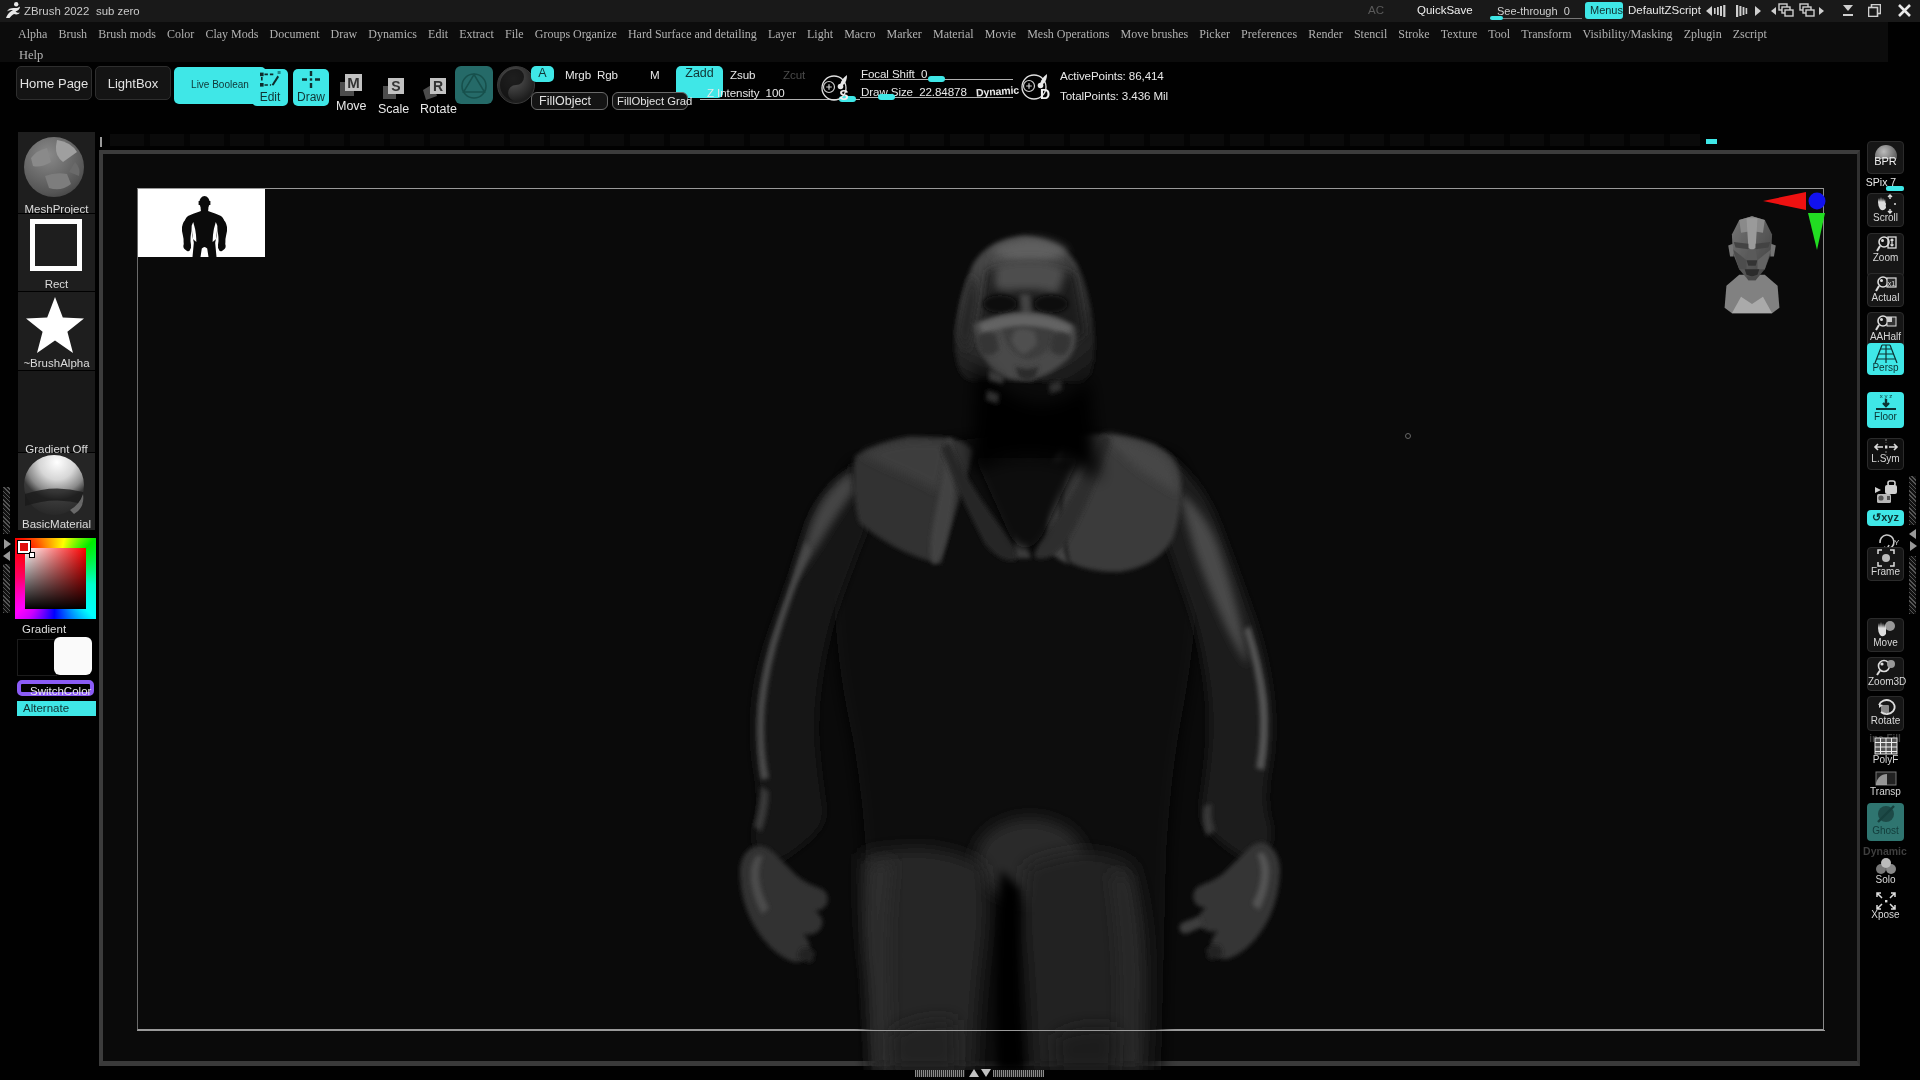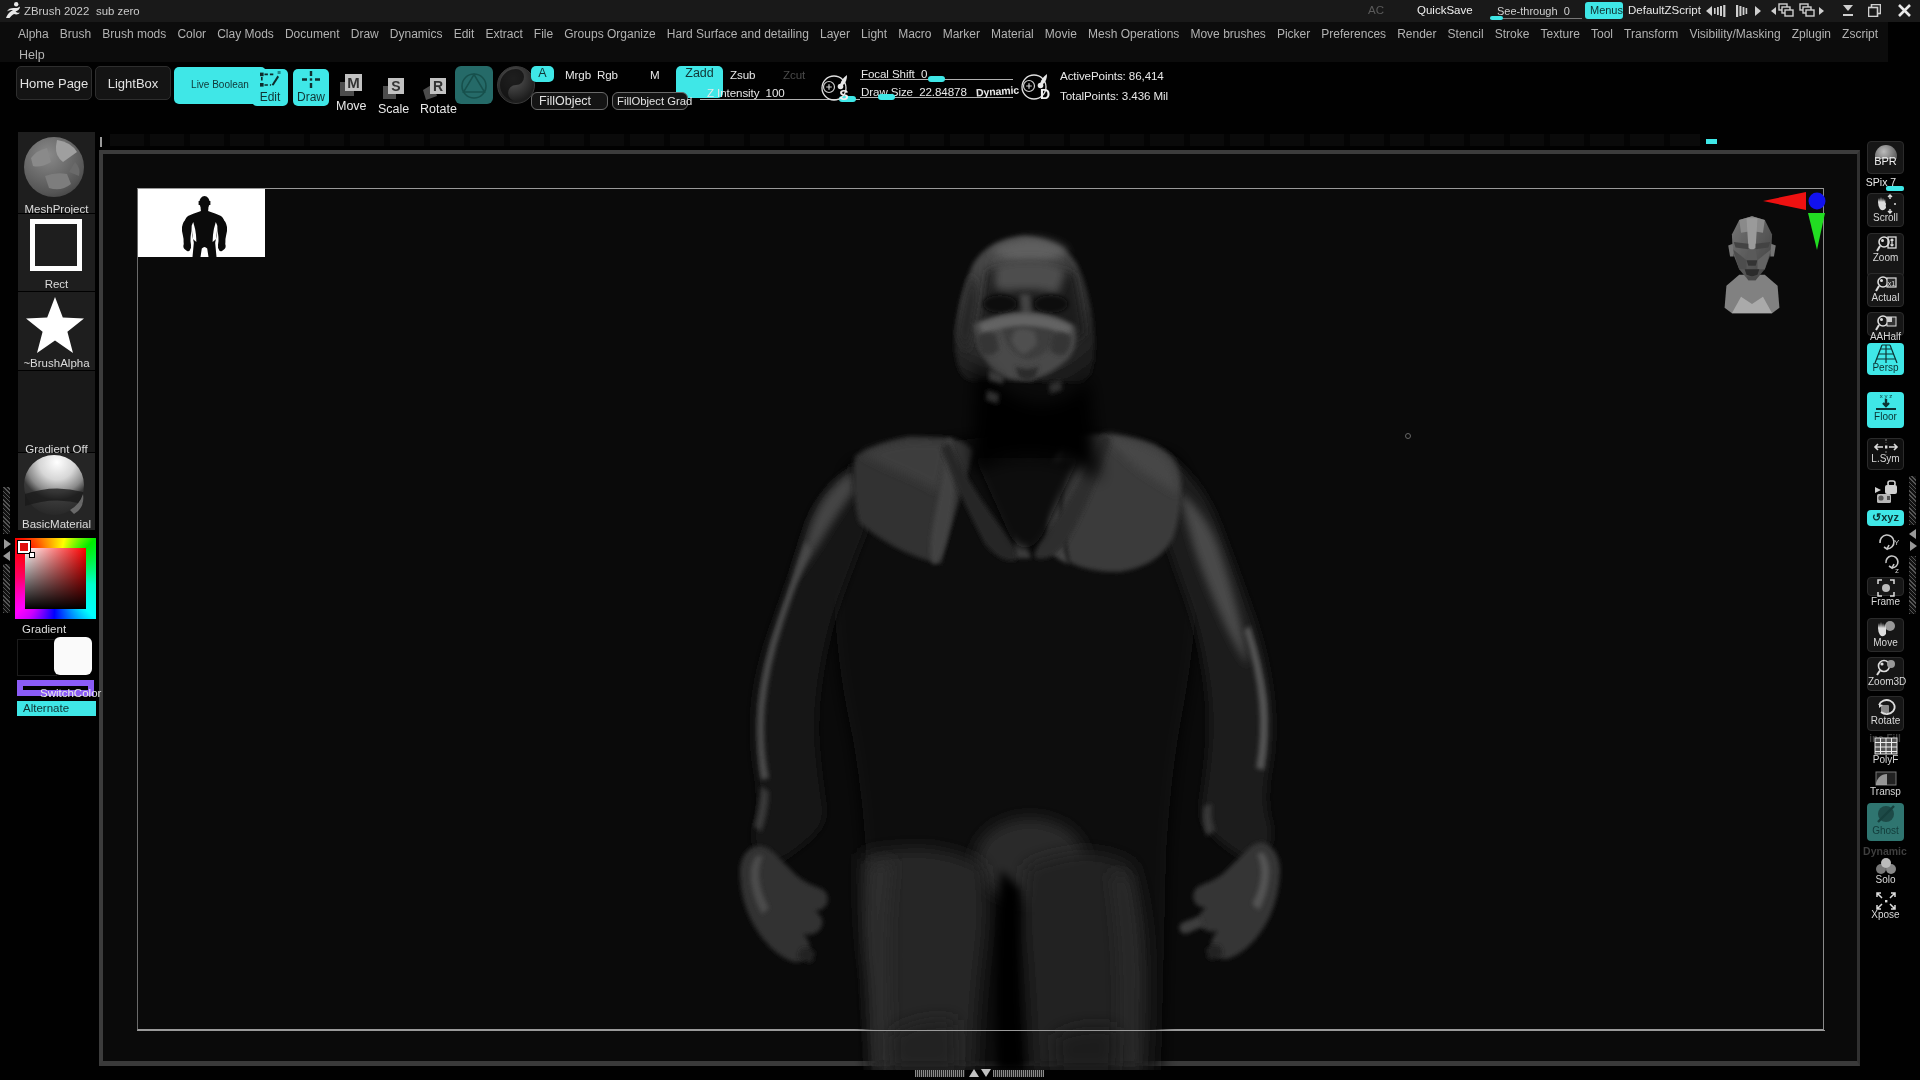--- a/index.html
+++ b/index.html
@@ -7,21 +7,21 @@
     font-family:"Liberation Sans", sans-serif; }
   .abs { position:absolute; }
   #stage { position:relative; width:1920px; height:1080px; background:#010101; }
 
   
   #titlebar { position:absolute; left:0; top:0; width:1920px; height:22px;
     background:#191919; color:#c9c9c9; font-size:11.5px; }
   #titlebar .t { position:absolute; top:4px; white-space:nowrap; }
 
   
-  #menubar { position:absolute; left:0; top:22px; width:1888px; height:40px; background:#0c0c0c; }
+  #menubar { position:absolute; left:0; top:22px; width:1888px; height:40px; background:#0c0c0c;font-family:Liberation Serif, serif; }
   #menurow1 { position:absolute; left:18px; top:5px; color:#b2b2b2; font-size:12px; white-space:nowrap; }
   #menurow1 span { margin-right:11.1px; }
   #menurow2 { position:absolute; left:19px; top:26px; color:#b4b4b4; font-size:12.5px; }
 
   
   .btn-dark { position:absolute; background:#141414; border:1px solid #2e2e2e; border-radius:5px;
     color:#e2e2e2; font-size:13px; text-align:center; }
   .btn-cyan { position:absolute; background:#3fe7e7; border-radius:5px; color:#103535;
     font-size:13px; text-align:center; }
   .lbl { position:absolute; color:#e8e8e8; font-size:11.6px; letter-spacing:-0.1px; text-align:center; }
@@ -435,21 +435,21 @@
     <div class="abs" style="left:15px;top:538px;width:81px;height:81px;background:conic-gradient(from 315deg at 50% 50%, #ff0000, #ff8800 8%, #ffff00 16%, #00ee00 25%, #00ffcc 40%, #00ffff 50%, #0000ff 63%, #cc00ff 72%, #ff00ff 76%, #ff0066 88%, #ff0000)"></div>
     <div class="abs" style="left:25px;top:548px;width:61px;height:61px;background:
       linear-gradient(to bottom, rgba(0,0,0,0) 0%, #000 100%),
       linear-gradient(to right, #fff 0%, #f00 100%)"></div>
     <div class="abs" style="left:18px;top:541px;width:12px;height:12px;background:#e01010;border:2px solid #fff;box-shadow:0 0 0 1px #000"></div>
     <div class="abs" style="left:29px;top:552px;width:6px;height:6px;background:#fff;border:1px solid #000"></div>
     <div class="shelf-label" style="top:623px;text-align:left;padding-left:4px">Gradient</div>
 
     <div class="abs" style="left:17px;top:639px;width:40px;height:37px;background:#000;border:1px solid #1c1c1c"></div>
     <div class="abs" style="left:54px;top:637px;width:38px;height:38px;background:#fafafa;border-radius:6px"></div>
-    <div class="abs" style="left:17px;top:680px;width:77px;height:16px;border:6px solid #8b5cf6;border-radius:0;color:#e8e8e8;font-size:11.5px;line-height:14px;padding-left:17px">SwitchColor</div>
+    <div class="abs" style="left:17px;top:680px;width:77px;height:16px;border:4px solid #8b5cf6;border-radius:5px;color:#e8e8e8;font-size:11.5px;line-height:14px;padding-left:9px">SwitchColor</div>
     <div class="abs" style="left:17px;top:701px;width:79px;height:15px;background:#3fe7e7;color:#103030;font-size:11.5px;line-height:15px;padding-left:6px">Alternate</div>
   </div>
 
   <div id="rightshelf">
 
     <div class="abs" style="left:1909px;top:476px;width:7px;height:49px;background:repeating-linear-gradient(45deg,#555 0 1px,#111 1px 3px)"></div>
     <svg class="abs" style="left:1908px;top:528px" width="10" height="24" viewBox="0 0 10 24">
       <polygon points="8,1 1,6 8,11" fill="#9a9a9a"></polygon>
       <polygon points="2,13 9,18 2,23" fill="#9a9a9a"></polygon>
     </svg>
@@ -495,21 +495,21 @@
       <svg width="22" height="20" viewBox="0 0 22 20">
         <circle cx="8" cy="8" r="5" fill="none" stroke="#ddd" stroke-width="1.6"></circle>
         <circle cx="6.5" cy="6.5" r="1.5" fill="#ddd"></circle>
         <path d="M4 12 L1 17" stroke="#ddd" stroke-width="2"></path>
         <rect x="12" y="4" width="9" height="9" fill="#2a2a2a" stroke="#ddd" stroke-width="1.2"></rect>
         <text x="16.5" y="11.5" font-size="7" fill="#ddd" text-anchor="middle">x1</text>
       </svg>
       <div style="margin-top:-4px">Actual</div>
     </div>
 
-    <div class="rbtn" style="top:312px;height:24px">
+    <div class="rbtn" style="top:312px;height:52px">
       <svg width="22" height="20" viewBox="0 0 22 20">
         <circle cx="8" cy="8" r="5" fill="none" stroke="#ddd" stroke-width="1.6"></circle>
         <circle cx="6.5" cy="6.5" r="1.5" fill="#ddd"></circle>
         <path d="M4 12 L1 17" stroke="#ddd" stroke-width="2"></path>
         <rect x="12" y="4" width="9" height="9" fill="#333" stroke="#ddd" stroke-width="1"></rect>
         <rect x="12" y="4" width="5" height="5" fill="#ccc"></rect>
       </svg>
       <div style="margin-top:-4px">AAHalf</div>
     </div>
 
@@ -558,21 +558,21 @@
       <g stroke="#c8c8c8" stroke-width="1.6" fill="none">
         <path d="M6 12 A7 7 0 1 1 13 18"></path>
           <path d="M10 16 L13 18 L15 14" fill="none"></path>
         <path d="M12 32 A6 6 0 1 1 18 37"></path>
           <path d="M15 35 L18 37 L20 33"></path>
       </g>
       <text x="20" y="14" font-size="8" fill="#c8c8c8">Y</text>
       <text x="21" y="42" font-size="8" fill="#c8c8c8">z</text>
     </svg>
 
-    <div class="rbtn" style="top:577px;height:19px">
+    <div class="rbtn" style="top:547px;height:34px">
       <svg width="22" height="20" viewBox="0 0 22 20">
         <circle cx="11" cy="10" r="4" fill="#bbb"></circle>
         <g stroke="#ddd" stroke-width="1.5" fill="none">
           <path d="M3 6 L3 2 L7 2 M15 2 L19 2 L19 6 M19 14 L19 18 L15 18 M7 18 L3 18 L3 14"></path>
         </g>
       </svg>
       <div style="margin-top:-4px">Frame</div>
     </div>
 
     <div class="rbtn" style="top:618px;height:34px">

